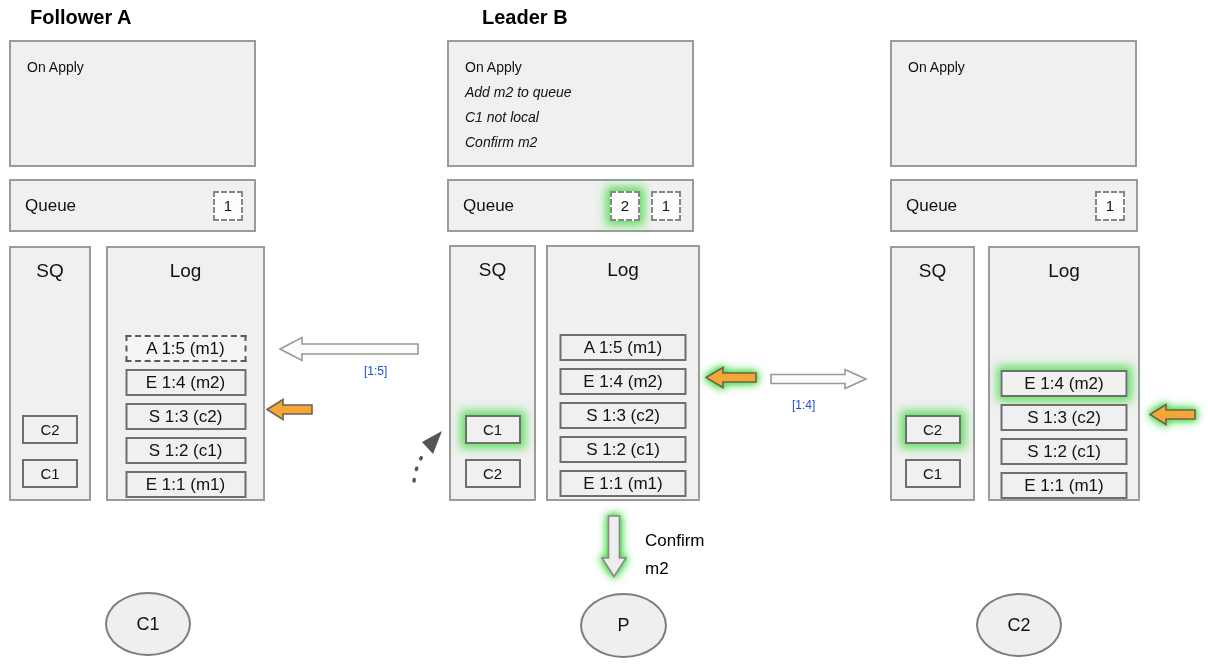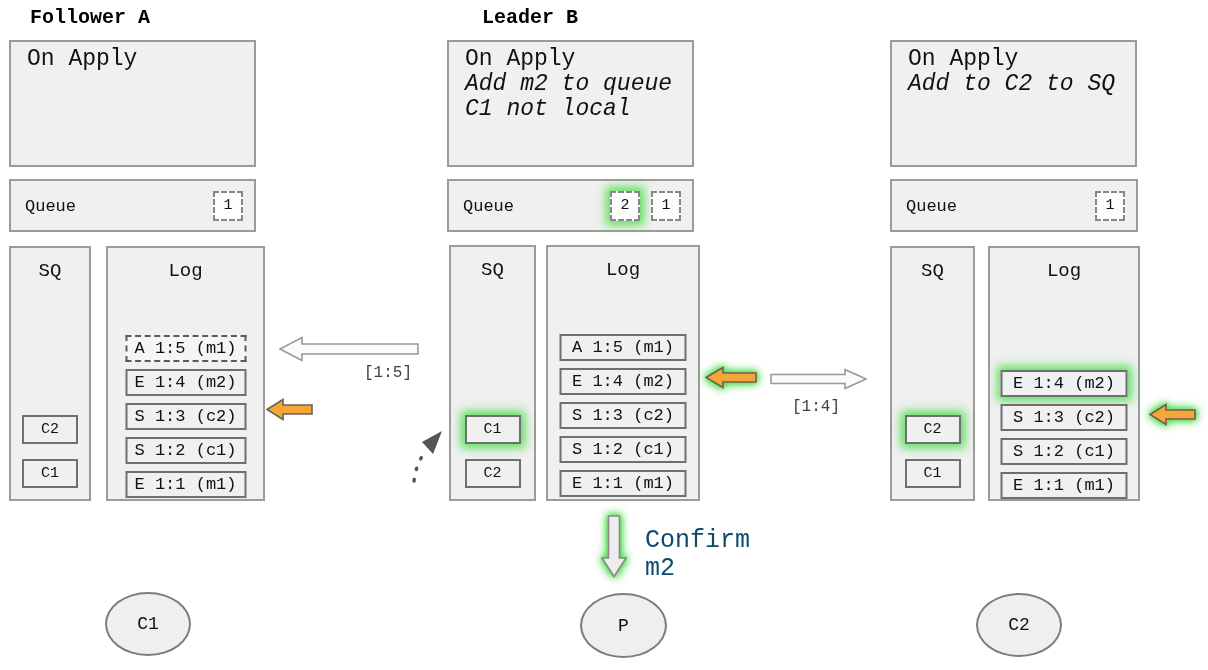--- a/index.html
+++ b/index.html
@@ -1,25 +1,25 @@
 <!DOCTYPE html>
 <html><head>
 <meta charset="utf-8">
 <style>
   html,body { margin:0; padding:0; background:#ffffff; }
   .canvas {
     position:relative; width:1208px; height:670px;
-    font-family:Liberation Mono, monospace; color:#111; overflow:hidden;
+    font-family:Liberation Sans, sans-serif; color:#111; overflow:hidden;
     background:#ffffff;
     border-radius:13px;
   }
   .abs { position:absolute; box-sizing:border-box; }
   .col-title { position:absolute; font-weight:bold; font-size:20px; color:#000; }
   .box { position:absolute; box-sizing:border-box; background:#f0f0f0; border:2px solid #9b9b9b; }
-  .on-apply { padding:5px 16px; font-size:23px; line-height:25px; }
+  .on-apply { padding:13px 16px; font-size:14px; line-height:25px; }
   .on-apply .note { font-style:italic; }
   .queue-label { position:absolute; left:14px; top:50%; transform:translateY(-50%); font-size:17px; }
   .queue-items { position:absolute; right:11px; top:50%; transform:translateY(-50%); display:flex; gap:11px; }
   .queue-item {
     width:30px; height:30px; box-sizing:border-box;
     border:2px dashed #878787; background:#fdfdfd;
     display:flex; align-items:center; justify-content:center; font-size:15px;
   }
   .panel-label { text-align:center; margin-top:12px; font-size:19px; }
   .sq-items { position:absolute; left:50%; transform:translateX(-50%); bottom:11px; display:flex; flex-direction:column; gap:15px; }
@@ -30,22 +30,22 @@
   .log-entries { position:absolute; left:50%; transform:translateX(-50%); display:flex; flex-direction:column; gap:7px; }
   .log-entry {
     height:27px; box-sizing:border-box; border:2px solid #6f6f6f; background:#f0f0f0;
     display:flex; align-items:center; justify-content:center; font-size:17px; white-space:nowrap;
   }
   .col-a .log-entry { width:121px; }
   .col-b .log-entry, .col-c .log-entry { width:127px; }
   .log-entry.dashed { border:2px dashed #5a5a5a; background:#f5f5f5; }
   .glow { box-shadow:0 0 9px 4px rgba(76,221,76,0.9); }
   .arrow-glow { filter:drop-shadow(0 0 3px #4cdd4c) drop-shadow(0 0 4px #4cdd4c); }
-  .range-label { position:absolute; font-size:16px; color:#404040; white-space:nowrap; }
-  .confirm-label { position:absolute; font-size:25px; line-height:28px; color:#0c4a6e; }
+  .range-label { position:absolute; font-size:12px; color:#1d4ed8; white-space:nowrap; }
+  .confirm-label { position:absolute; font-size:17px; line-height:28px; color:#000000; }
   .actor {
     position:absolute; width:86px; height:64px; border-radius:50%;
     background:#efefef; border:2px solid #7d7d7d; box-sizing:border-box;
     display:flex; align-items:center; justify-content:center; font-size:18px;
   }
 </style>
 </head>
 <body>
 
 <div class="canvas">
@@ -81,20 +81,21 @@
       <div class="log-entry">E 1:1 (m1)</div>
     </div>
   </div>
 
   <div class="col-title" style="left:482px; top:6px;">Leader B</div>
 
   <div class="box on-apply col-b" style="left:447px; top:40px; width:247px; height:127px;">
     <div>On Apply</div>
     <div class="note">Add m2 to queue</div>
     <div class="note">C1 not local</div>
+    <div class="note">Confirm m2</div>
   </div>
 
   <div class="box col-b" style="left:447px; top:179px; width:247px; height:53px;">
     <div class="queue-label">Queue</div>
     <div class="queue-items">
       <div class="queue-item glow">2</div>
       <div class="queue-item">1</div>
     </div>
   </div>
 
@@ -114,21 +115,20 @@
       <div class="log-entry">S 1:3 (c2)</div>
       <div class="log-entry">S 1:2 (c1)</div>
       <div class="log-entry">E 1:1 (m1)</div>
     </div>
   </div>
 
   <div class="col-title" style="left:912px; top:3px;margin-top:48px;">Follower C</div>
 
   <div class="box on-apply col-c" style="left:890px; top:40px; width:247px; height:127px;">
     <div>On Apply</div>
-    <div class="note">Add to C2 to SQ</div>
   </div>
 
   <div class="box col-c" style="left:890px; top:179px; width:248px; height:53px;">
     <div class="queue-label">Queue</div>
     <div class="queue-items">
       <div class="queue-item">1</div>
     </div>
   </div>
 
   <div class="box col-c" style="left:890px; top:246px; width:85px; height:255px;">

